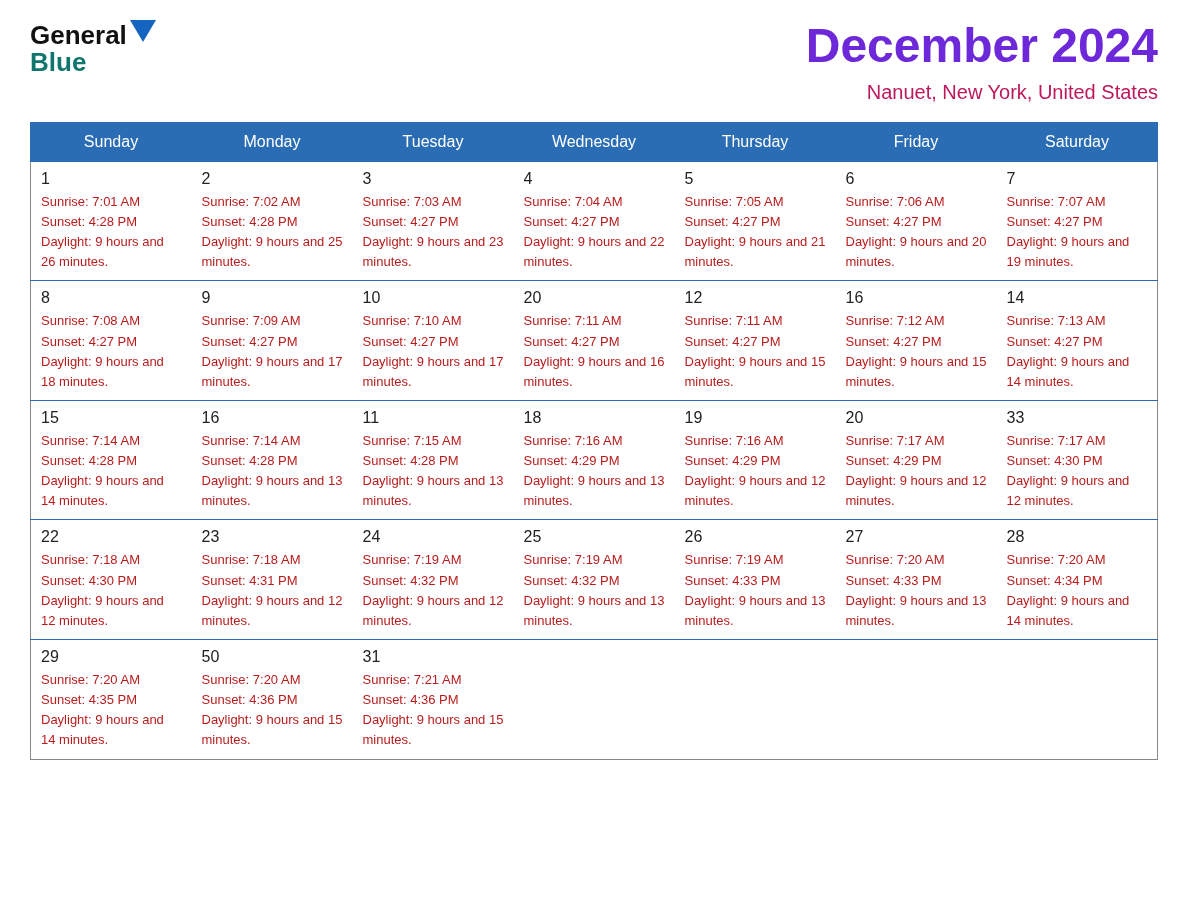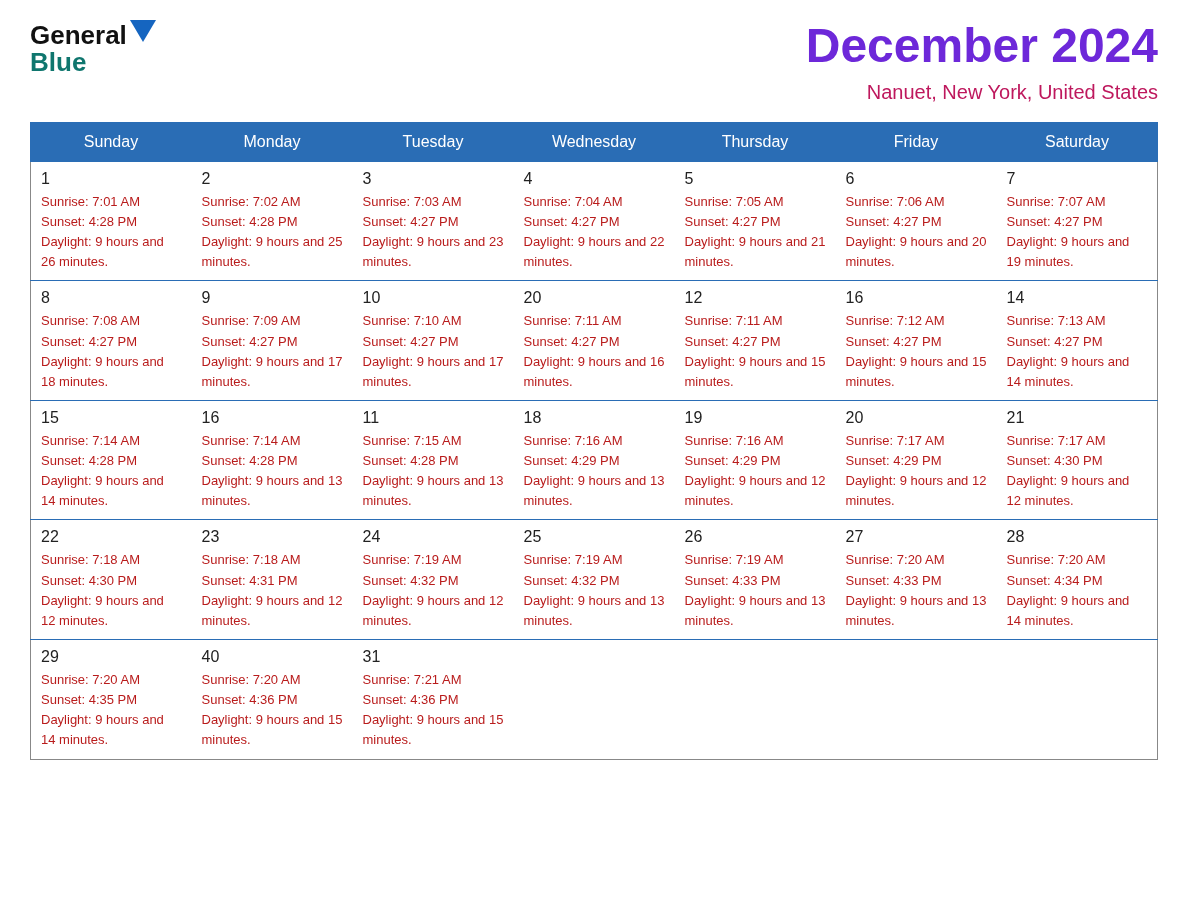--- a/index.html
+++ b/index.html
@@ -206,21 +206,21 @@
         </td>
         <td>
           <span class="day-number">19</span>
           <div class="day-info">Sunrise: 7:16 AM<br>Sunset: 4:29 PM<br>Daylight: 9 hours and 12 minutes.</div>
         </td>
         <td>
           <span class="day-number">20</span>
           <div class="day-info">Sunrise: 7:17 AM<br>Sunset: 4:29 PM<br>Daylight: 9 hours and 12 minutes.</div>
         </td>
         <td>
-          <span class="day-number">21</span>
+          <span class="day-number">33</span>
           <div class="day-info">Sunrise: 7:17 AM<br>Sunset: 4:30 PM<br>Daylight: 9 hours and 12 minutes.</div>
         </td>
       </tr>
       <tr>
         <td>
           <span class="day-number">22</span>
           <div class="day-info">Sunrise: 7:18 AM<br>Sunset: 4:30 PM<br>Daylight: 9 hours and 12 minutes.</div>
         </td>
         <td>
           <span class="day-number">23</span>
@@ -246,21 +246,21 @@
           <span class="day-number">28</span>
           <div class="day-info">Sunrise: 7:20 AM<br>Sunset: 4:34 PM<br>Daylight: 9 hours and 14 minutes.</div>
         </td>
       </tr>
       <tr>
         <td>
           <span class="day-number">29</span>
           <div class="day-info">Sunrise: 7:20 AM<br>Sunset: 4:35 PM<br>Daylight: 9 hours and 14 minutes.</div>
         </td>
         <td>
-          <span class="day-number">40</span>
+          <span class="day-number">50</span>
           <div class="day-info">Sunrise: 7:20 AM<br>Sunset: 4:36 PM<br>Daylight: 9 hours and 15 minutes.</div>
         </td>
         <td>
           <span class="day-number">31</span>
           <div class="day-info">Sunrise: 7:21 AM<br>Sunset: 4:36 PM<br>Daylight: 9 hours and 15 minutes.</div>
         </td>
         <td class="empty-cell"></td>
         <td class="empty-cell"></td>
         <td class="empty-cell"></td>
         <td class="empty-cell"></td>

